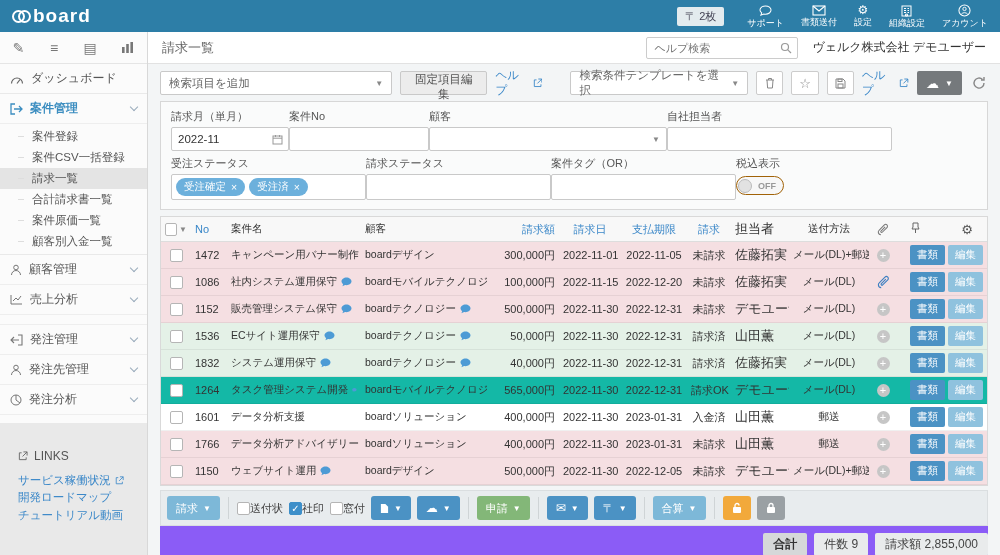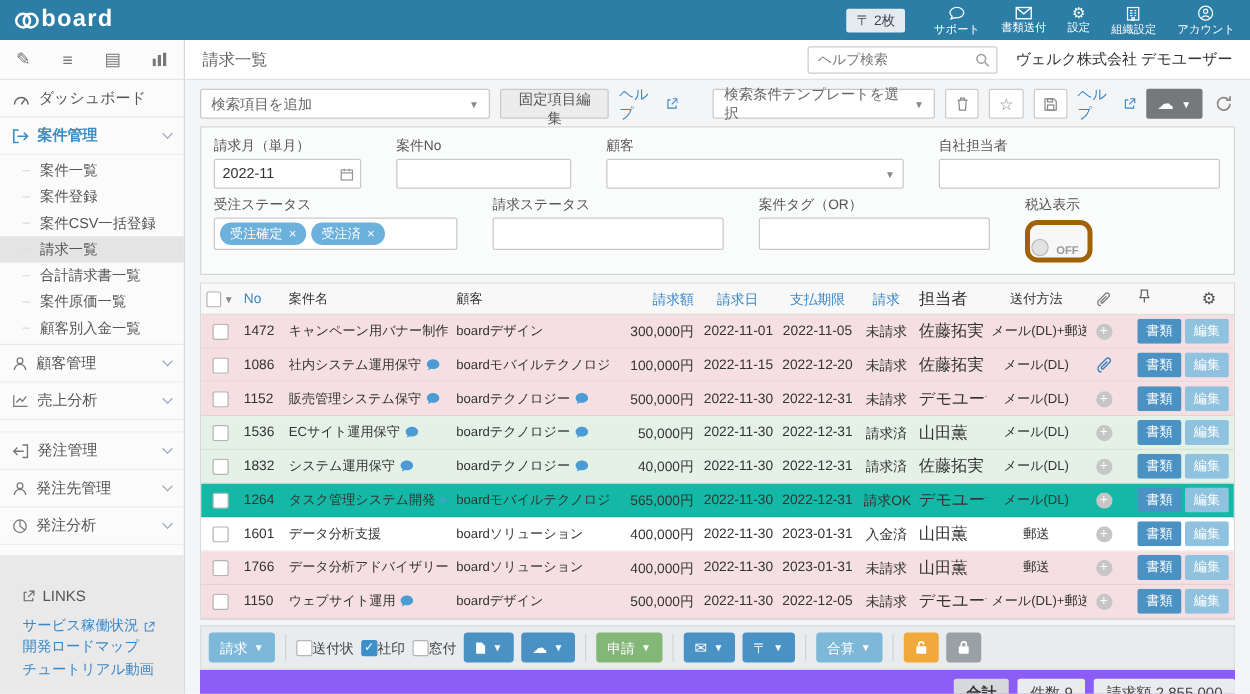--- a/index.html
+++ b/index.html
@@ -54,30 +54,30 @@
 .btn-gray{background:#ececec;border:1px solid #c9c9c9;border-radius:2px;height:24px;padding:0 9px;font-size:11.5px;color:#555}
 .icon-btn{background:#fff;border:1px solid #ccc;border-radius:2px;width:28px;height:24px;display:flex;align-items:center;justify-content:center;color:#888}
 .icon-btn .uni{font-size:13px;line-height:1}
 .help-link{color:#3a87c8;font-size:11.5px;display:flex;align-items:center;gap:3px;cursor:pointer;text-decoration:none}
 .toolbar-right{margin-left:auto;display:flex;gap:8px;align-items:center}
 .btn-dark{background:#75797c;border:none;border-radius:2px;color:#fff;height:24px;padding:0 9px;display:flex;align-items:center;gap:6px}
 .btn-dark .uni{font-size:13px}
 .refresh-btn{background:none;border:none;padding:2px}
 
 .filter-panel{border:1px solid #d7d7d7;background:#fafbfb;padding:7px 10px 9px;margin-bottom:6px;flex:none}
-.f-row{display:flex;gap:28px}
+.f-row{display:flex;}
 .f-row+.f-row{margin-top:5px}
 .f-field label{display:block;font-size:11px;color:#555;margin-bottom:3px}
 .f-input{height:24px;border:1px solid #c9c9c9;border-radius:2px;background:#fff;font-size:11.5px;padding:0 6px;color:#333;outline:none}
 .month-wrap{position:relative;display:inline-block}
 .month-wrap svg{position:absolute;right:6px;top:7px}
 .f-select{background:#fff;border:1px solid #c9c9c9;border-radius:2px;height:24px;display:flex;align-items:center;padding:0 6px;color:#666;cursor:pointer}
 .tag-box{height:26px;border:1px solid #c9c9c9;background:#fff;border-radius:2px;display:flex;align-items:center;gap:4px;padding:2px 4px}
 .tag{background:#6cb0dc;color:#fff;border-radius:10px;font-size:10.5px;padding:2px 8px;display:inline-flex;gap:5px;align-items:center;cursor:pointer}
-.toggle{display:inline-flex;align-items:flex-end;border:4px solid #a16207;border-radius:10px;background:#f7f7f7;height:34px;padding:1px;cursor:pointer;margin-top:2px}
+.toggle{display:inline-flex;align-items:center;border:1px solid #a16207;border-radius:10px;background:#f7f7f7;height:19px;padding:1px;cursor:pointer;margin-top:2px}
 .knob{width:14px;height:14px;border-radius:50%;background:#e2e2e2;border:1px solid #bbb}
 .toggle .off{font-size:9px;color:#999;font-weight:bold;padding:0 6px}
 
 .table{background:#fff;border:1px solid #d9d9d9;flex:none}
 .t-head{display:flex;height:25px;align-items:center;background:#f8f8f8;border-bottom:1px solid #ddd;font-size:11px;color:#333}
 .t-row{display:flex;height:27px;align-items:center;border-bottom:1px solid rgba(0,0,0,.06);font-size:11px}
 .tc{padding:0 4px;overflow:hidden;white-space:nowrap}
 .c-check{width:30px;display:flex;align-items:center;gap:2px;justify-content:center}
 .c-no{width:36px}
 .c-name{flex:1;display:flex;align-items:center;gap:4px;font-size:10.5px}
@@ -184,21 +184,20 @@
       <span>ダッシュボード</span>
     </div>
     <div class="sb-group blue">
       <svg width="13" height="12" viewBox="0 0 13 12">
           <path d="M5 1H1v10h4M4 6h8M9 3l3 3-3 3" fill="none" stroke="#3b8dc0" stroke-width="1.3"></path>
         </svg>
       <span>案件管理</span>
       <span class="chev"></span>
     </div>
     <div class="sb-sub">
-      <div class="si">案件一覧</div>
       <div class="si">案件登録</div>
       <div class="si">案件CSV一括登録</div>
       <div class="si active">請求一覧</div>
       <div class="si">合計請求書一覧</div>
       <div class="si">案件原価一覧</div>
       <div class="si">顧客別入金一覧</div>
     </div>
     <div class="sb-group">
       <svg width="12" height="12" viewBox="0 0 12 12">
           <circle cx="6" cy="3.5" r="2.3" fill="none" stroke="#777"></circle>

